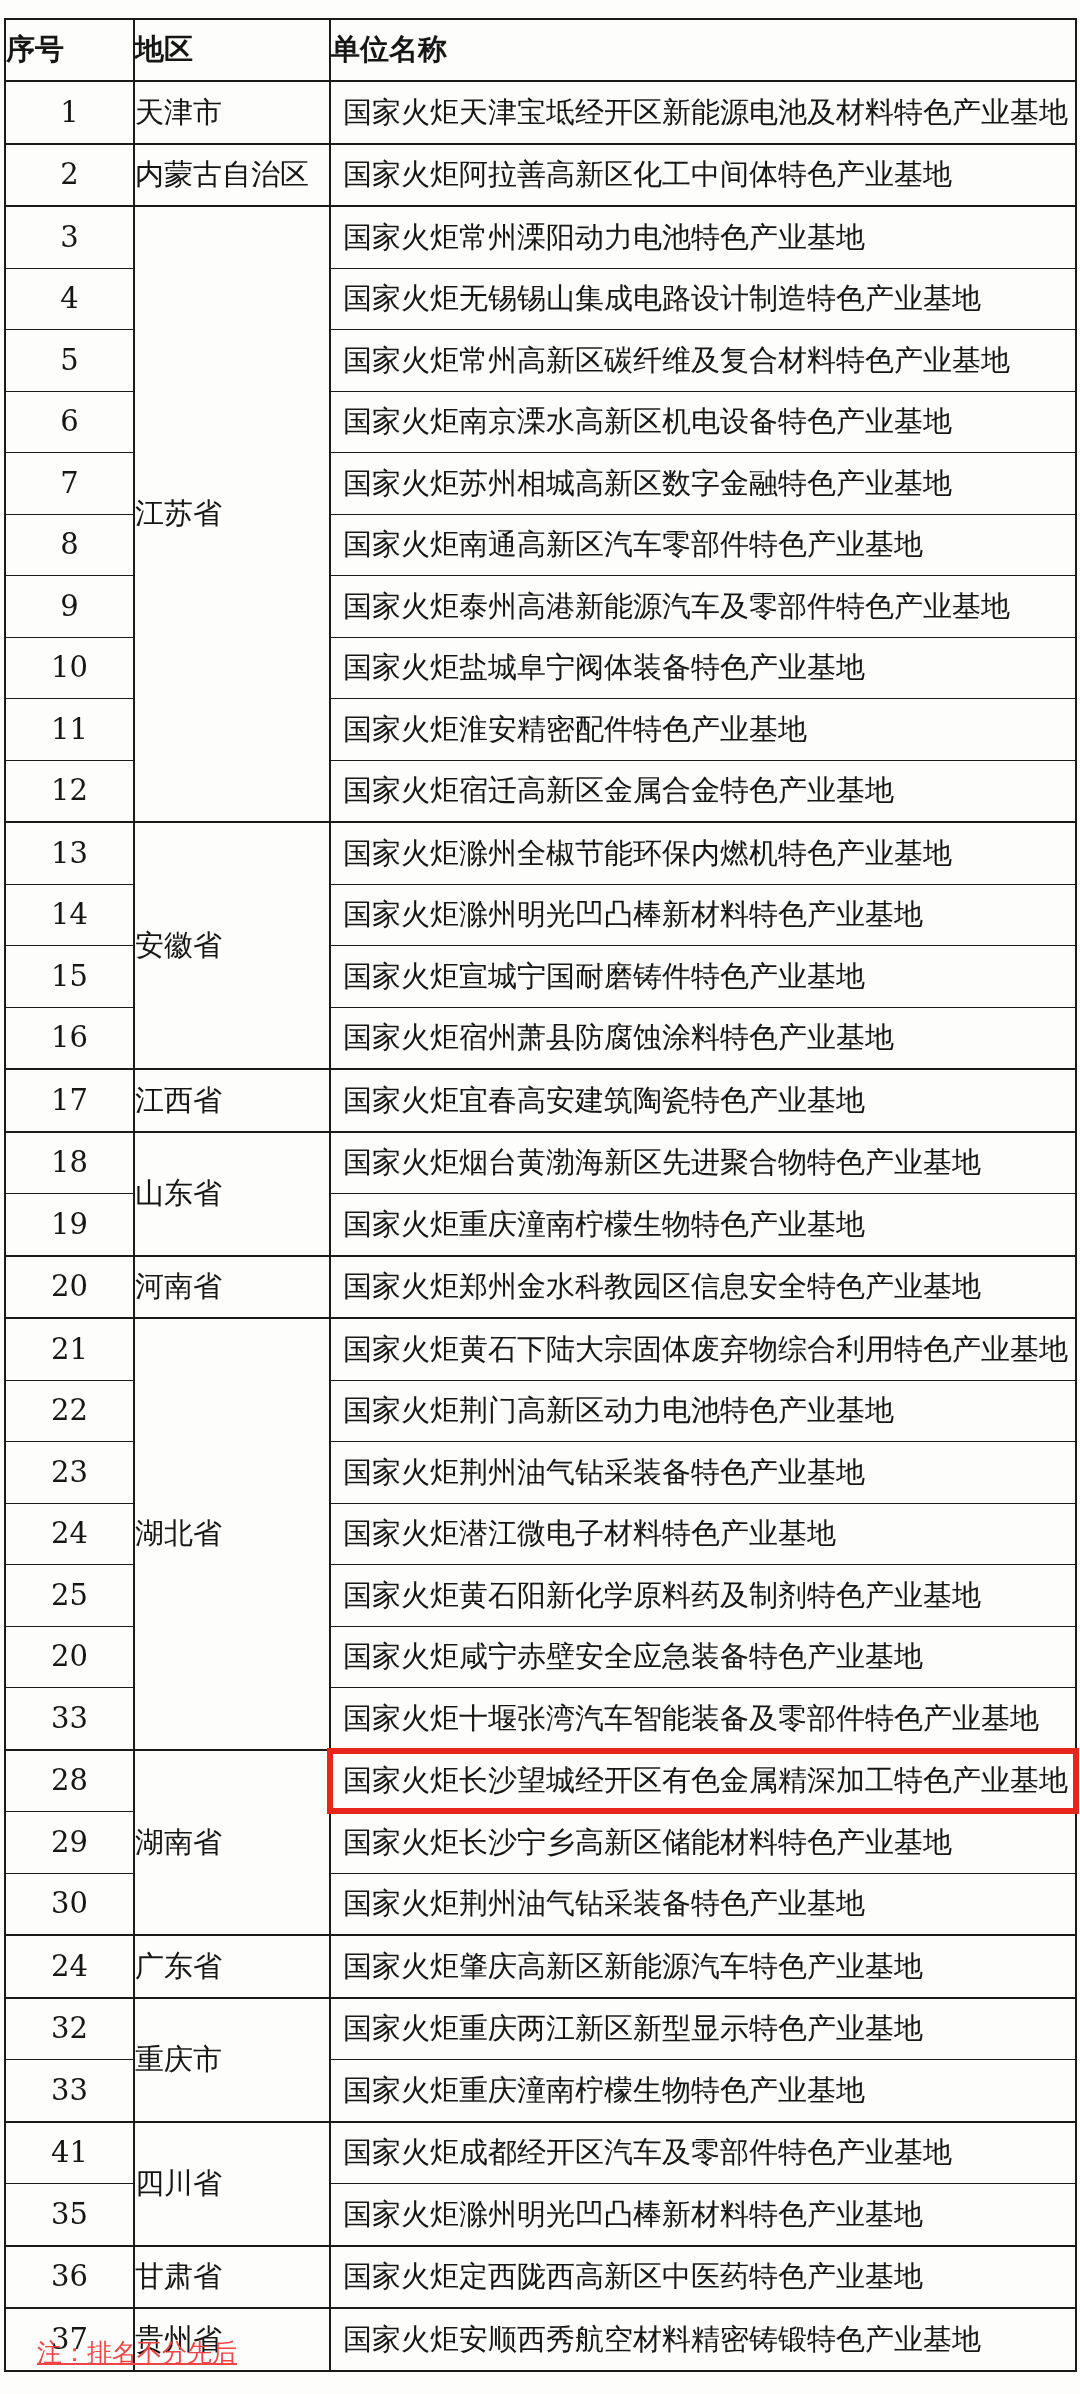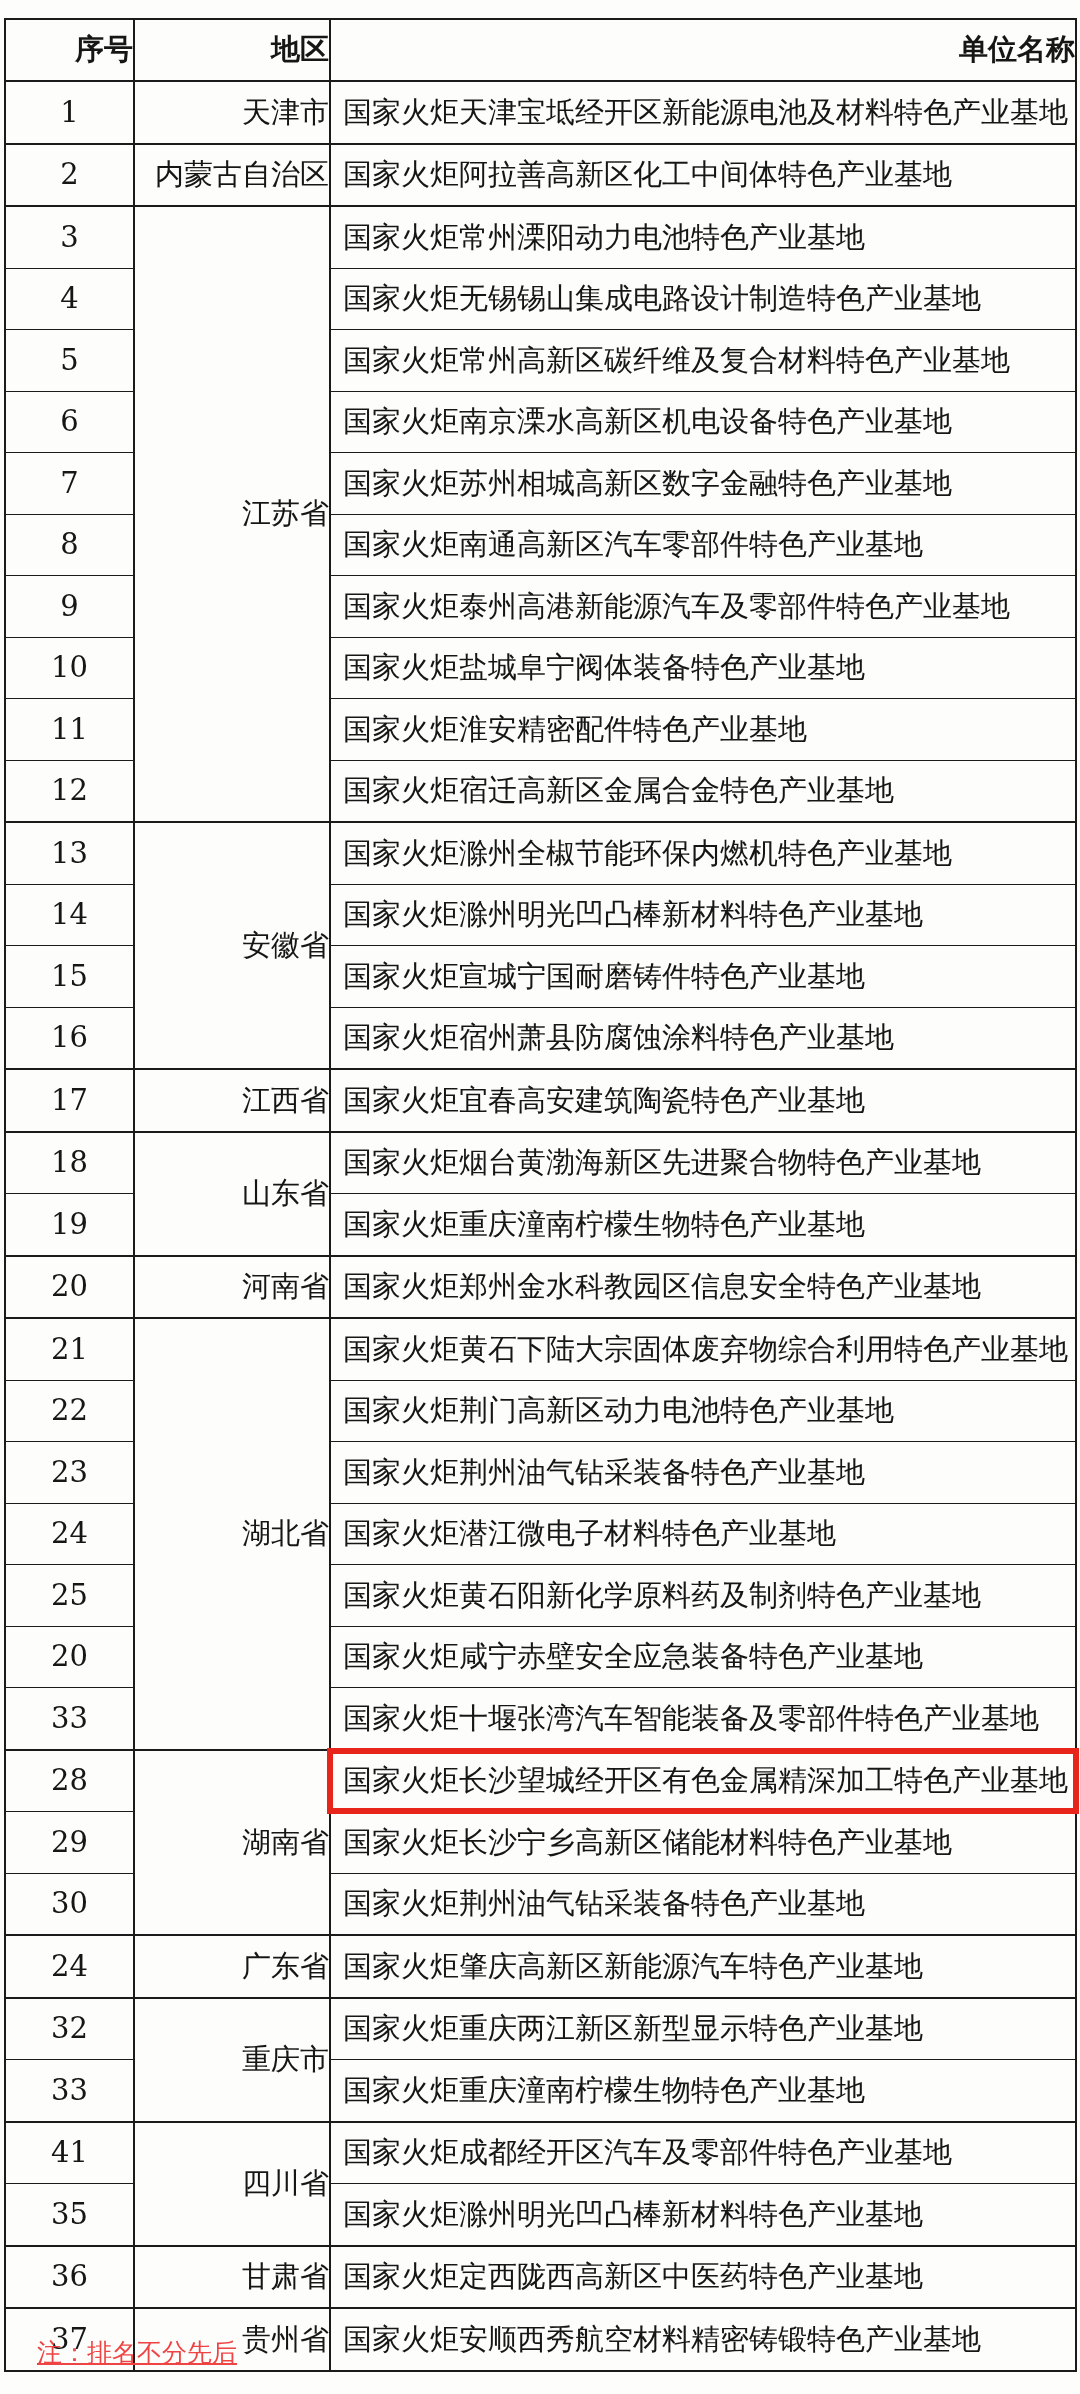--- a/index.html
+++ b/index.html
@@ -28,26 +28,26 @@
     border-left: 2px solid #1b1b1b;
     border-right: 2px solid #1b1b1b;
     vertical-align: middle;
     font-size: 29px;
     line-height: 1.15;
     padding: 0;
   }
   thead th {
     height: 60px;
     font-weight: bold;
-    text-align: right;
+    text-align: left;
     border-bottom: 2.5px solid #1b1b1b;
   }
   tbody td { height: 60.5px; }
   td.serial { text-align: center; }
-  td.region { text-align: right; margin-top: 8px; }
+  td.region { text-align: left; margin-top: 8px; }
   td.name   { text-align: left; padding-left: 12px; }
   tr.row-sep td    { border-top: 1.5px solid #1b1b1b; }
   tr.group-start td{ border-top: 2.5px solid #1b1b1b; }
   td.hl { position: relative; }
   .red-box {
     position: absolute;
     left: -4px; right: -4px; top: -3px; bottom: -3px;
     border: 6px solid #e8251a;
     pointer-events: none;
     z-index: 2;

